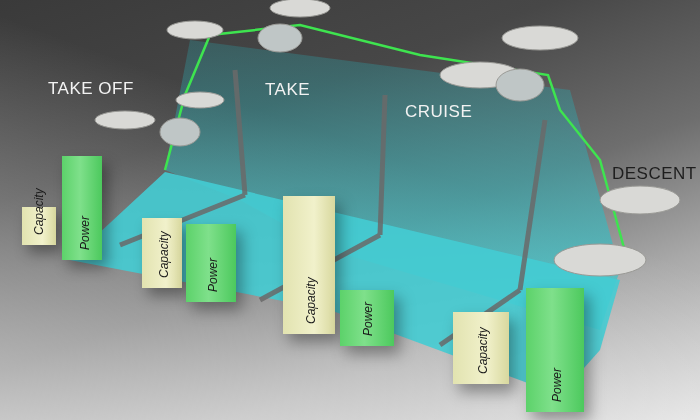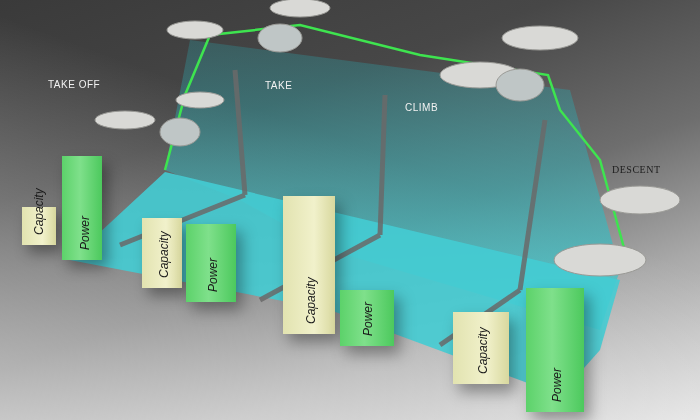--- a/index.html
+++ b/index.html
@@ -7,23 +7,23 @@
   #scene {
     position: relative; width: 700px; height: 420px; overflow: hidden;
     background: linear-gradient(160deg, #3a3a3a 0%, #474747 30%, #6e6e6e 55%, #a9a9a9 75%, #e2e2e2 100%);
   }
   .floor-light {
     position: absolute; left: 0; top: 0; width: 700px; height: 420px;
     background: linear-gradient(200deg, rgba(0,0,0,0) 40%, rgba(255,255,255,0.55) 100%);
   }
   svg.layer { position: absolute; left: 0; top: 0; }
   .phase-label {
-    position: absolute; font-size: 10px; letter-spacing: 0.5px; color: #f2f2f2;
+    position: absolute; font-size: 17px; letter-spacing: 0.5px; color: #f2f2f2;
   }
-  .phase-label.dark { color: #1e1e1e; font-family: Liberation Serif, serif; }
+  .phase-label.dark { color: #1e1e1e; }
   .bar { position: absolute; }
   .bar .front {
     position: absolute; left: 0; bottom: 0; box-shadow: 6px 8px 14px rgba(0,0,0,0.35);
   }
   .bar-label {
     position: absolute; left: 50%; bottom: 10px; transform-origin: left bottom;
     transform: rotate(-90deg) translateY(50%); white-space: nowrap;
     font-style: italic; font-size: 12px; color: #1a1a1a;
   }
   .capacity .front { background: linear-gradient(90deg, #e2e3b0 0%, #f1f1cb 60%, #d8d89e 100%); }
@@ -68,21 +68,21 @@
       <ellipse cx="480" cy="75" rx="40" ry="13"></ellipse>
         <ellipse cx="540" cy="38" rx="38" ry="12"></ellipse>
         <ellipse cx="520" cy="85" rx="24" ry="16" fill="#bfc6c6"></ellipse>
       <ellipse cx="640" cy="200" rx="40" ry="14"></ellipse>
         <ellipse cx="600" cy="260" rx="46" ry="16"></ellipse>
     </g>
   </svg>
 
   <div class="phase-label" style="left:48px; top:79px;">TAKE OFF</div>
   <div class="phase-label" style="left:265px; top:80px;">TAKE</div>
-  <div class="phase-label" style="left:405px; top:102px;">CLIMB</div>
+  <div class="phase-label" style="left:405px; top:102px;">CRUISE</div>
   <div class="phase-label dark" style="left:612px; top:164px;">DESCENT</div>
 
   <div class="bar capacity" style="left:22px; top:200px; width:34px; height:45px;">
     <div class="front" style="width:34px; height:38px;"></div>
     <div class="bar-label">Capacity</div>
   </div>
   <div class="bar power" style="left:62px; top:148px; width:46px; height:112px;">
     <div class="front" style="width:40px; height:104px;"></div>
     <div class="bar-label">Power</div>
   </div>

